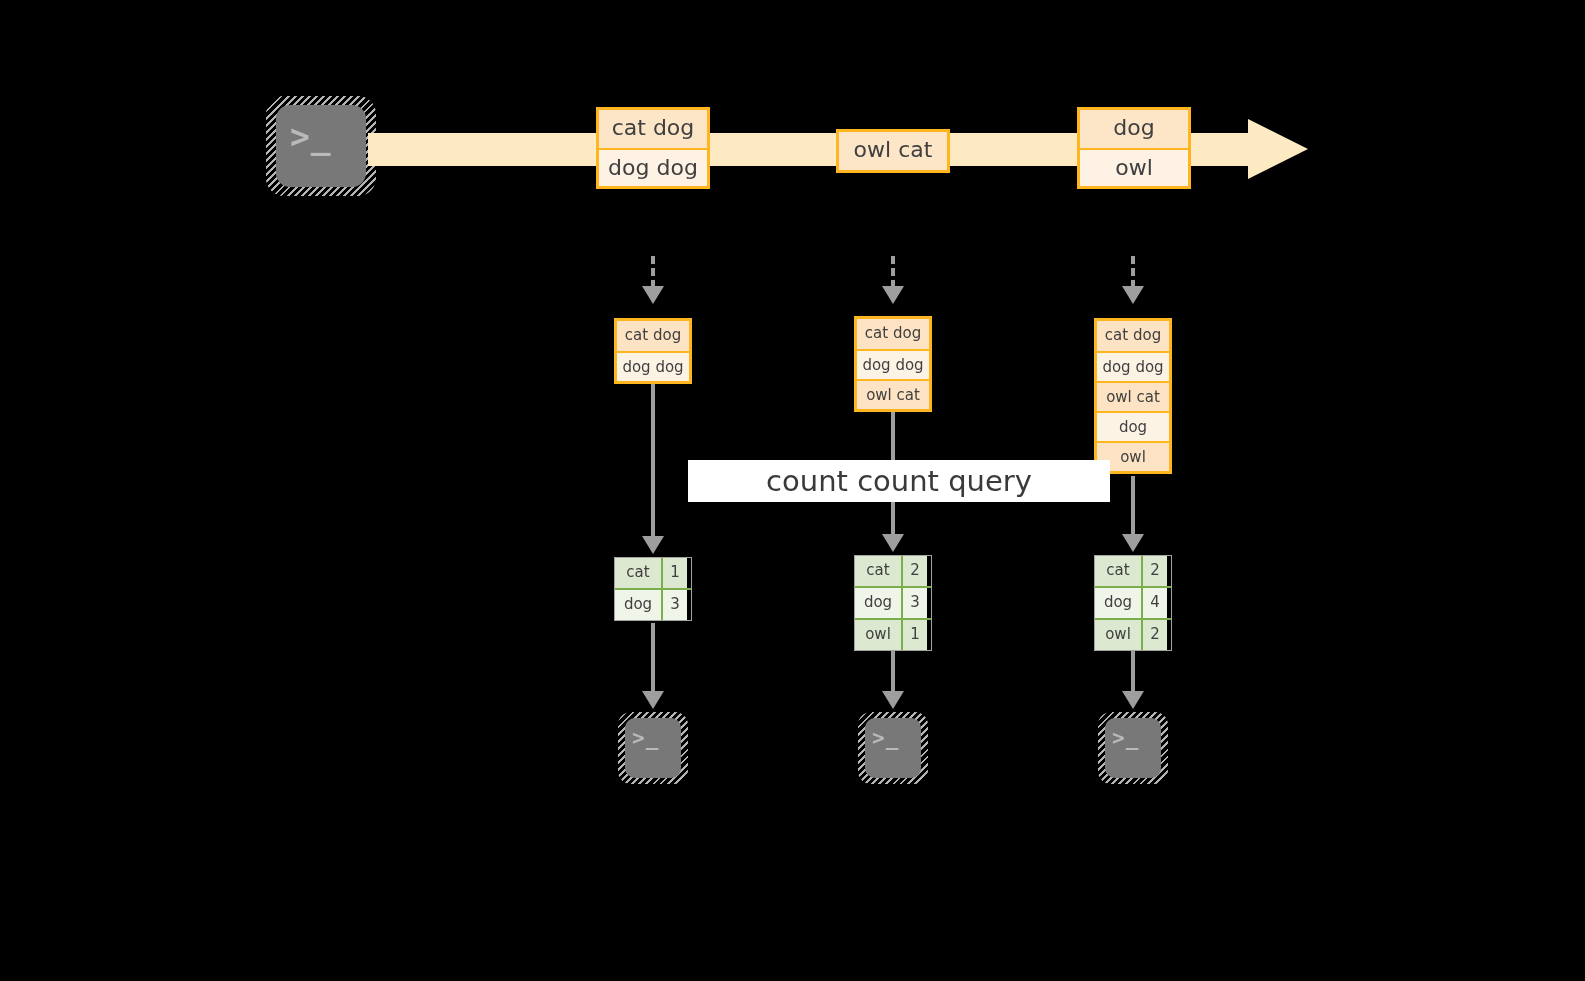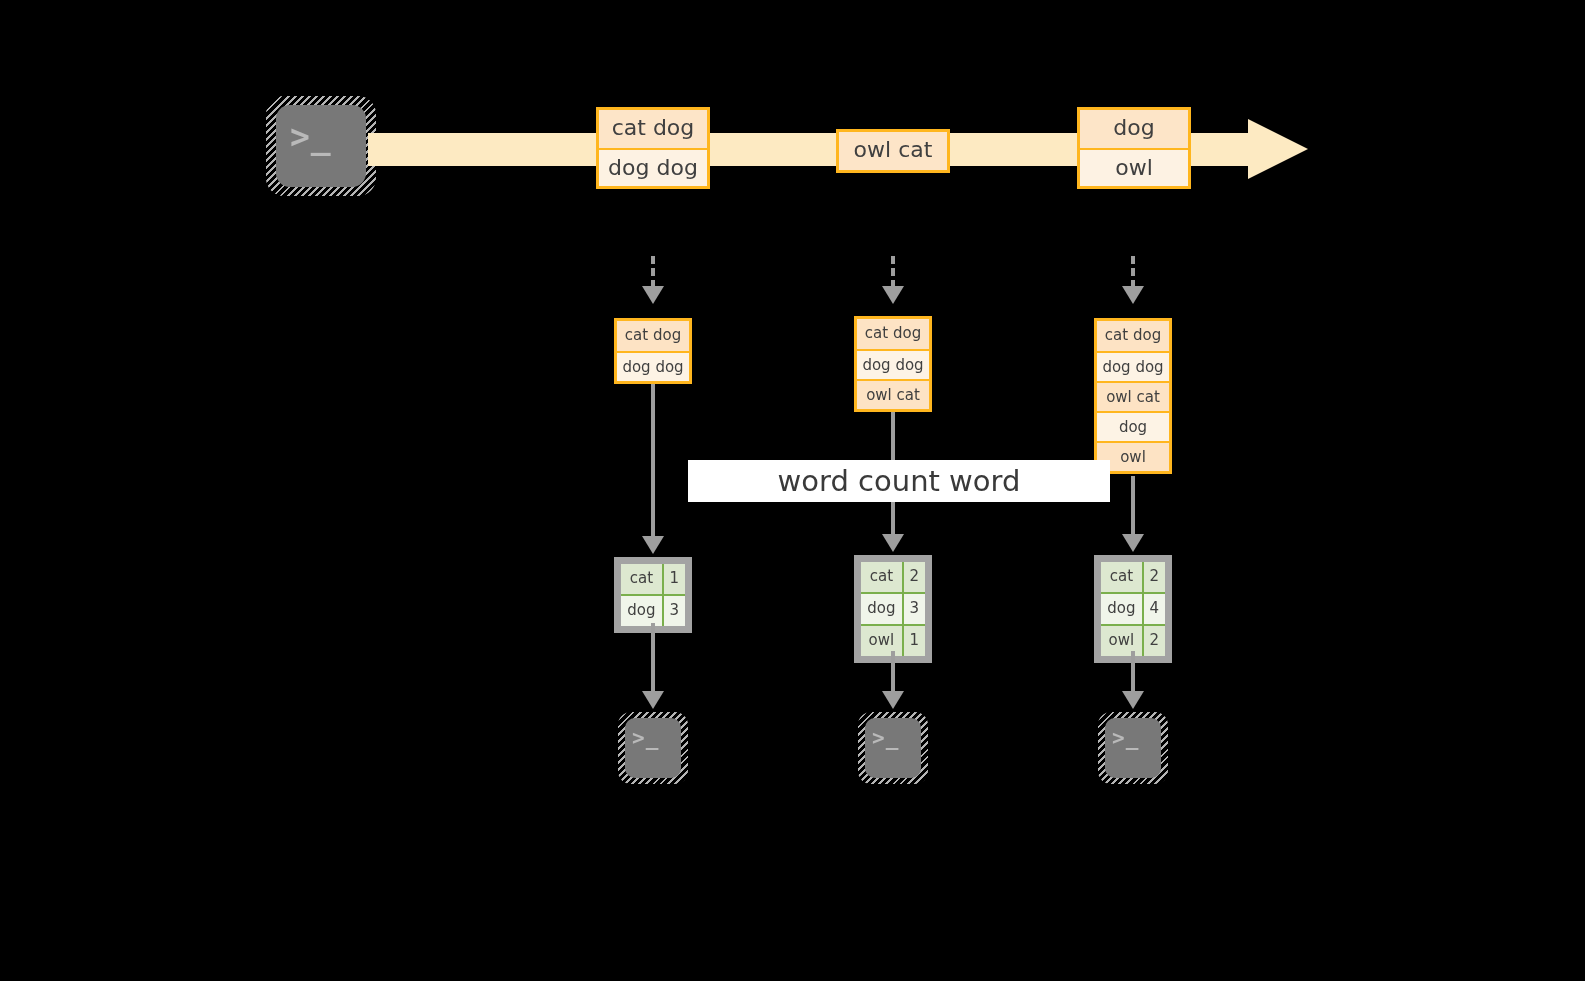--- a/index.html
+++ b/index.html
@@ -125,21 +125,21 @@
     background: #fdf3e5;
     white-space: nowrap;
   }
   .stack-cell.dark { background: #fde3c4; }
   .stack-cell + .stack-cell { border-top: 2px solid #ffb61e; }
 
   
   .res {
     position: absolute;
     box-sizing: border-box;
-    border: 7px solid #a3a3a3;
+    border: 1px solid #a3a3a3;
     width: 78px;
   }
   .res-row {
     display: flex;
     height: 30px;
   }
   .res-row + .res-row { border-top: 2px solid #7aaf4c; }
   .res-word, .res-count {
     box-sizing: border-box;
     height: 100%;
@@ -322,15 +322,15 @@
 
   <div class="conn" style="left:1131px; top:651px; height:42px;"></div>
   <div class="arrowhead" style="left:1122px; top:691px;"></div>
 
   <div class="term term-sm" style="left:1098px;">
     <div class="term-inner"></div>
     <div class="term-glyph">&gt;_</div>
   </div>
 
   <div class="query-band"></div>
-  <div class="query-label">word count word</div>
+  <div class="query-label">count count query</div>
 
 </div>
 
 </body></html>

